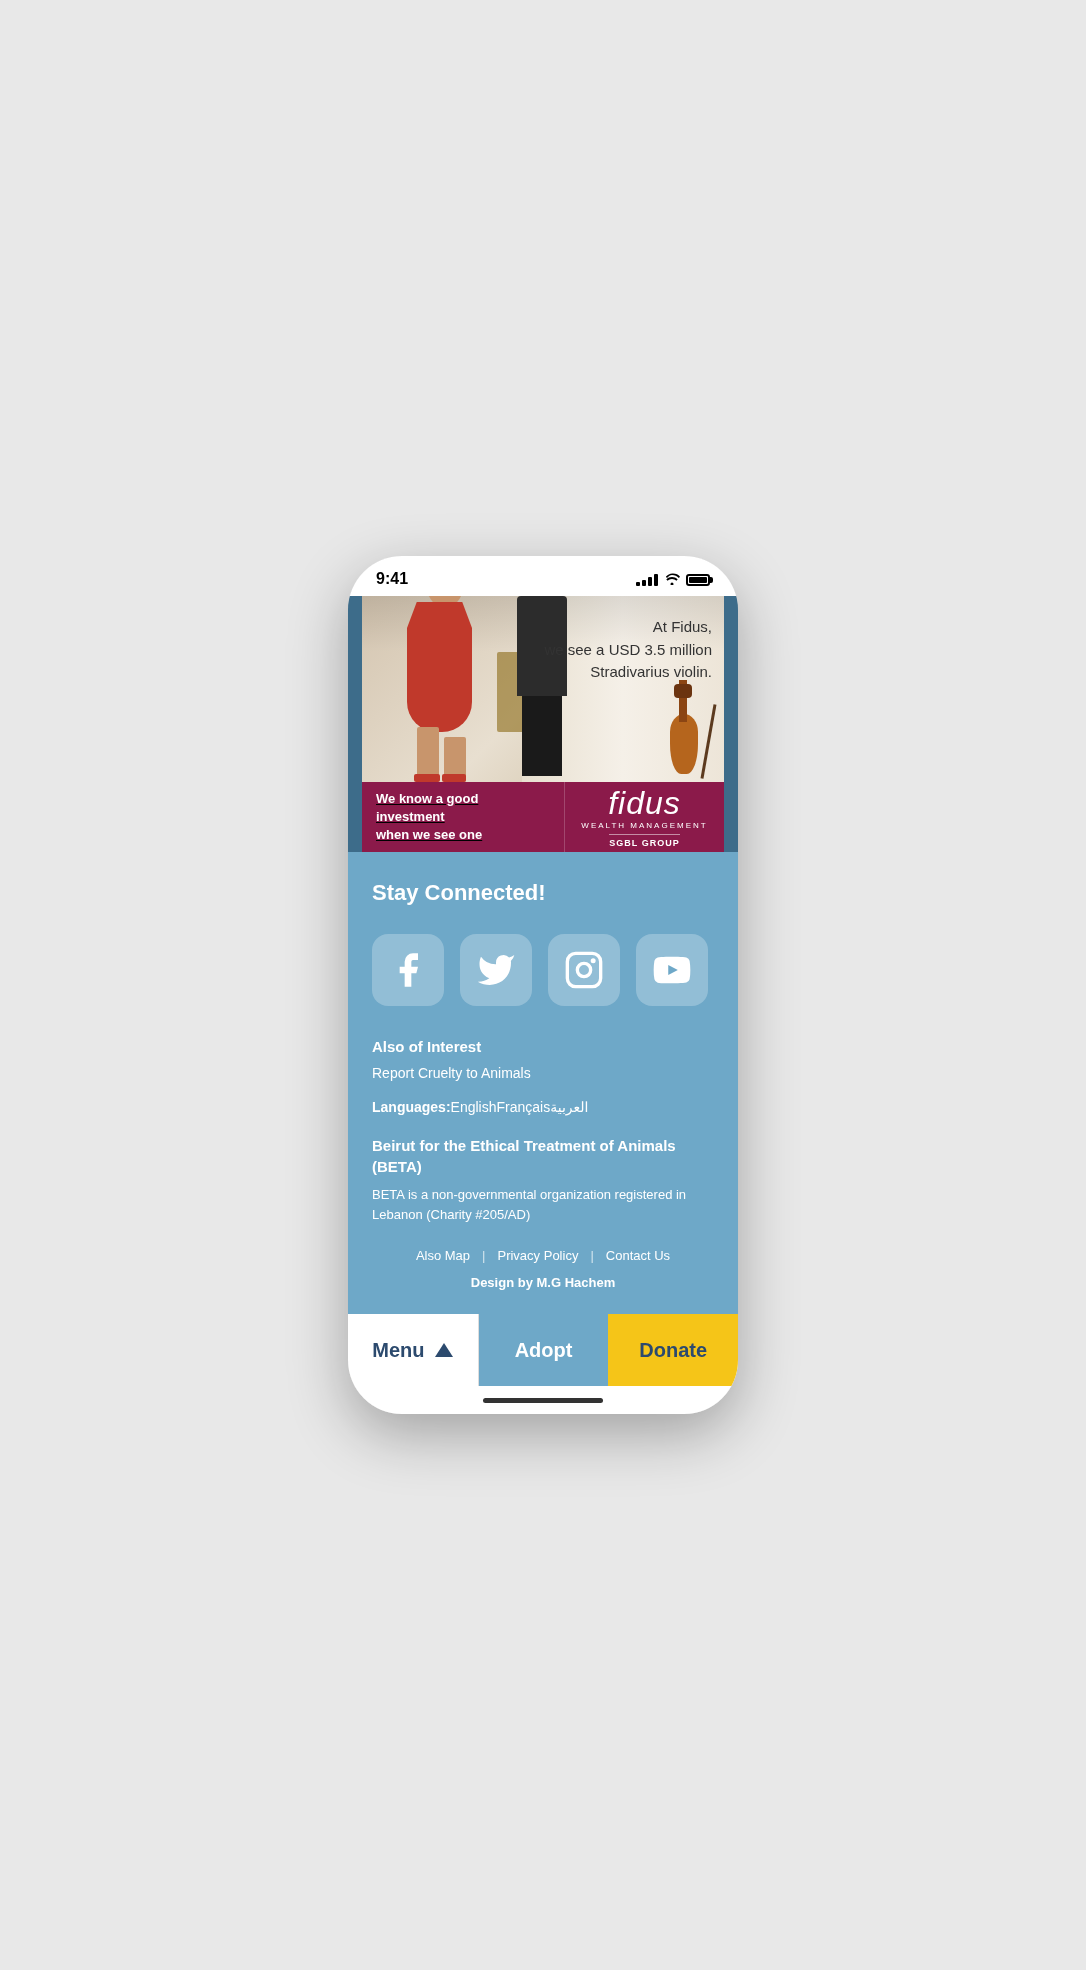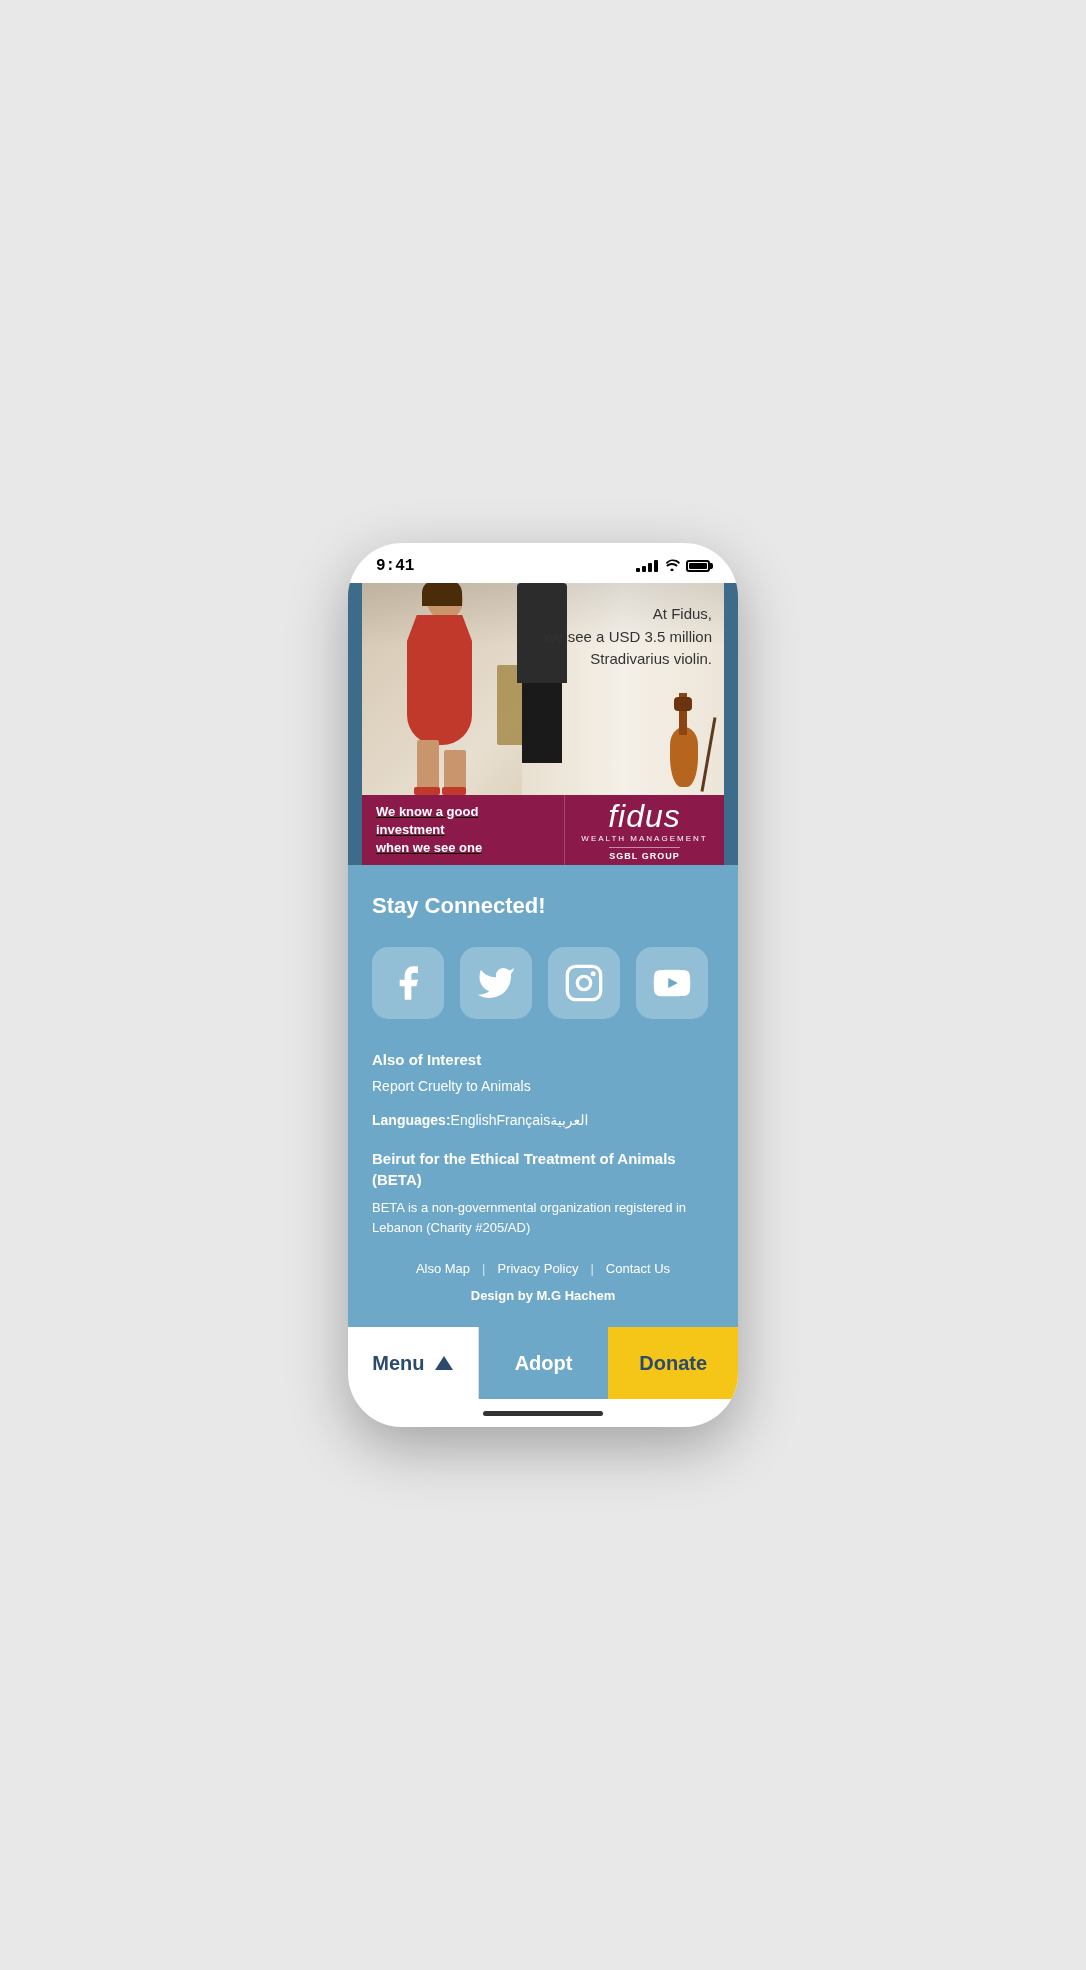--- a/index.html
+++ b/index.html
@@ -16,25 +16,24 @@
       background: #fff;
       border-radius: 54px;
       box-shadow: 0 20px 60px rgba(0,0,0,0.3), inset 0 0 0 2px #c0c0c0;
       overflow: hidden;
       position: relative;
     }
     .status-bar {
       background: #fff;
       display: flex;
       justify-content: space-between;
-      align-items: center;
+      align-items: flex-end;
       padding: 14px 28px 8px;
       font-size: 15px;
       font-weight: 600;
-      font-family: Liberation Mono, monospace;
     }
     .status-time { font-weight: 700; font-size: 16px; }
     .status-icons { display: flex; align-items: center; gap: 6px; }
     .notch {
       position: absolute;
       top: 0;
       left: 50%;
       transform: translateX(-50%);
       width: 150px;
       height: 30px;
@@ -46,21 +45,21 @@
       background: #3d6c8a;
       width: 100%;
     }
     .ad-inner {
       margin: 0 14px;
       overflow: hidden;
       position: relative;
     }
     .ad-image-area {
       background: linear-gradient(135deg, #d4c5b0 0%, #e8dfd0 50%, #c8b89a 100%);
-      height: 212px;
+      height: 186px;
       position: relative;
       overflow: hidden;
     }
     .ad-text-overlay {
       position: absolute;
       right: 12px;
       top: 20px;
       text-align: right;
       color: #444;
       font-size: 13px;

